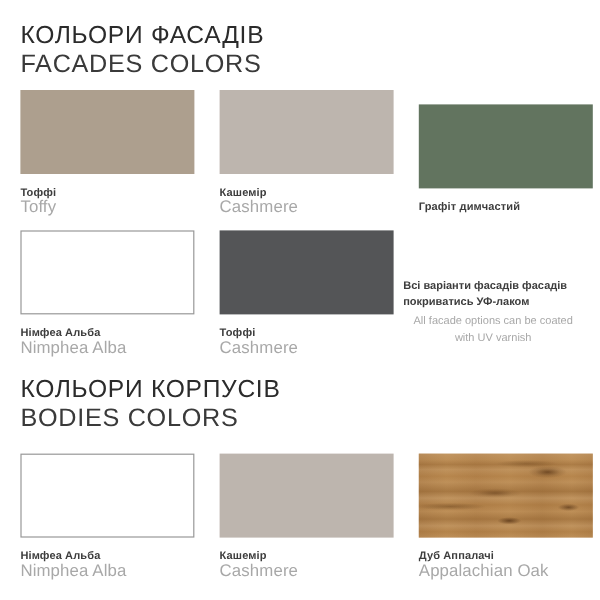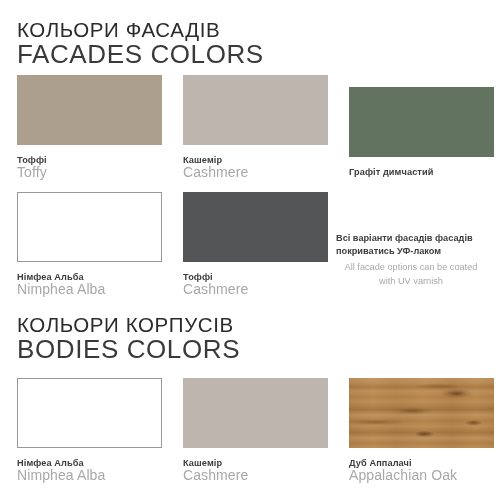--- a/index.html
+++ b/index.html
@@ -30,21 +30,21 @@
     font-weight: 400;
     letter-spacing: 0.6px;
     color: #2b2b2b;
   }
   .heading-ua {
     font-size: 20.5px;
     line-height: 24px;
     white-space: nowrap;
   }
   .heading-en {
-    font-size: 26px;
+    font-size: 21px;
     line-height: 24px;
     white-space: nowrap;
     color: #3a3a3a;
   }
   #facades-heading-block {
     position: absolute;
     left: 17px;
     top: 18px;
   }
   #bodies-heading-block {

